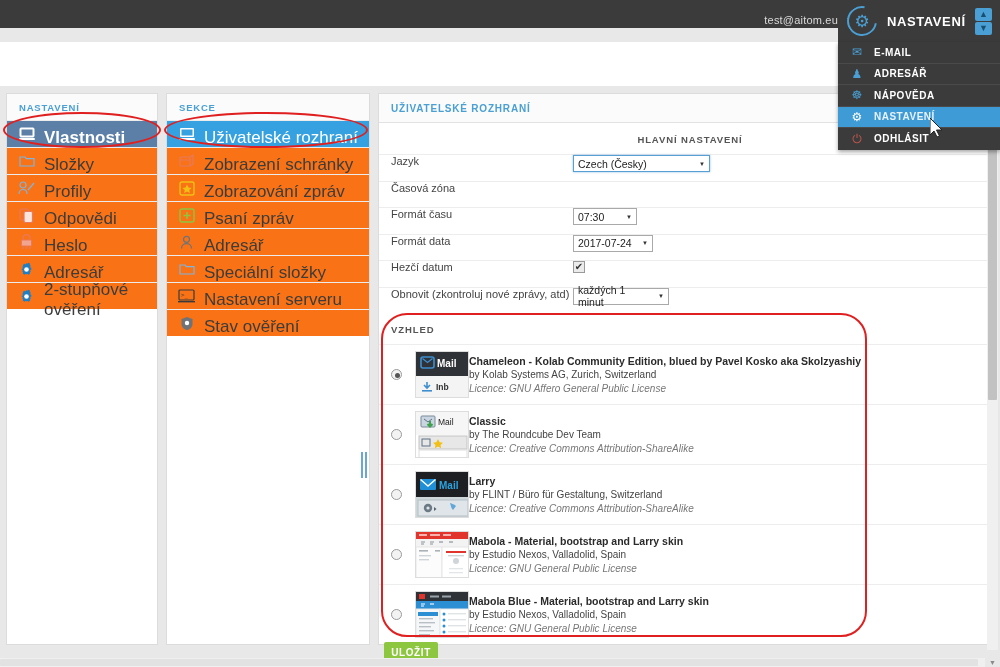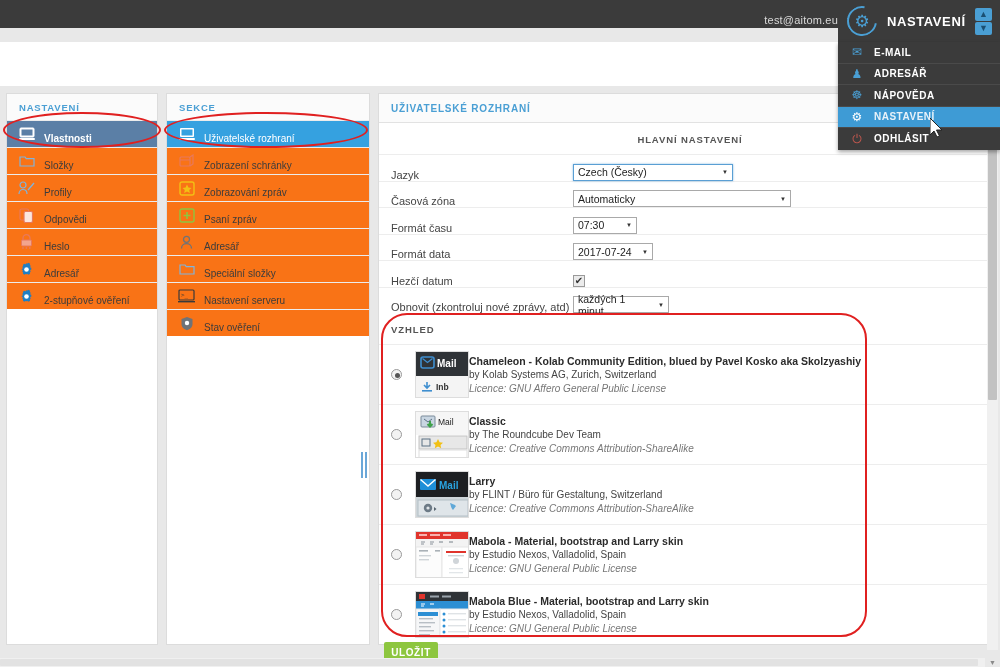--- a/index.html
+++ b/index.html
@@ -109,21 +109,21 @@
 
   .listitem {
     height: 27px; display: flex; align-items: center;
     border-top: 1px solid #ececec; padding-left: 10px; cursor: pointer;
     background: #f97316;
   }
   .listitem .ic {
     width: 19px; height: 19px; margin-right: 8px; flex: 0 0 auto;
     display: flex; align-items: center; justify-content: center;
   }
-  .listitem .lbl { font-size: 10px; color: #3c3c3c; margin-top: 8px; }
+  .listitem .lbl { font-size: 17px; color: #3c3c3c; margin-top: 8px; }
   .listitem.sel-dark { background: #5b7fa6; }
   .listitem.sel-dark .lbl { color: #ffffff; font-weight: bold; }
   .listitem.sel-blue { background: #35a1e0; }
   .listitem.sel-blue .lbl { color: #ffffff; }
 
   
   .oval {
     position: absolute; border: 2.5px solid #e02020; border-radius: 50% / 50%;
     pointer-events: none; z-index: 30;
   }
@@ -136,21 +136,21 @@
   .main-title {
     font-size: 10px; font-weight: bold; letter-spacing: .8px;
     color: #4a9fd4; padding: 9px 0 8px 12px;
     border-bottom: 1px solid #e2e2e2; background: #fbfbfb;
   }
   .section-label {
     font-size: 9.5px; font-weight: bold; letter-spacing: .9px;
     color: #555555; padding: 11px 0 9px 12px; text-align: center;
   }
   .formrow {
-    display: flex; align-items: flex-end; height: 26.5px;
+    display: flex; align-items: flex-start; height: 26.5px;
     border-top: 1px solid #ededed; padding-left: 12px;
   }
   .formrow .fl {
     width: 182px; font-size: 11px; color: #444444; flex: 0 0 auto;
   }
   .sel {
     border: 1px solid #a9a9a9; background: #ffffff; height: 17px;
     font-size: 10.5px; color: #222222; display: inline-flex; align-items: center;
     padding: 0 16px 0 4px; position: relative; cursor: pointer;
     font-family: "Liberation Sans", sans-serif;
@@ -446,26 +446,25 @@
         <span class="lbl">Stav ověření</span>
       </div>
     </div>
 
     <div class="panel" id="col-main">
       <div class="main-title">UŽIVATELSKÉ ROZHRANÍ</div>
       <div class="section-label">HLAVNÍ NASTAVENÍ</div>
 
       <div class="formrow">
         <div class="fl">Jazyk</div>
-        <div class="sel focus" style="width:160px">Czech (Česky)</div>
+        <div class="sel focus" style="width:137px">Czech (Česky)</div>
       </div>
 
       <div class="formrow">
         <div class="fl">Časová zóna</div>
-        <div class="sel" style="width:218px">Automaticky</div>
       </div>
 
       <div class="formrow">
         <div class="fl">Formát času</div>
         <div class="sel" style="width:64px">07:30</div>
       </div>
 
       <div class="formrow">
         <div class="fl">Formát data</div>
         <div class="sel" style="width:80px">2017-07-24</div>

